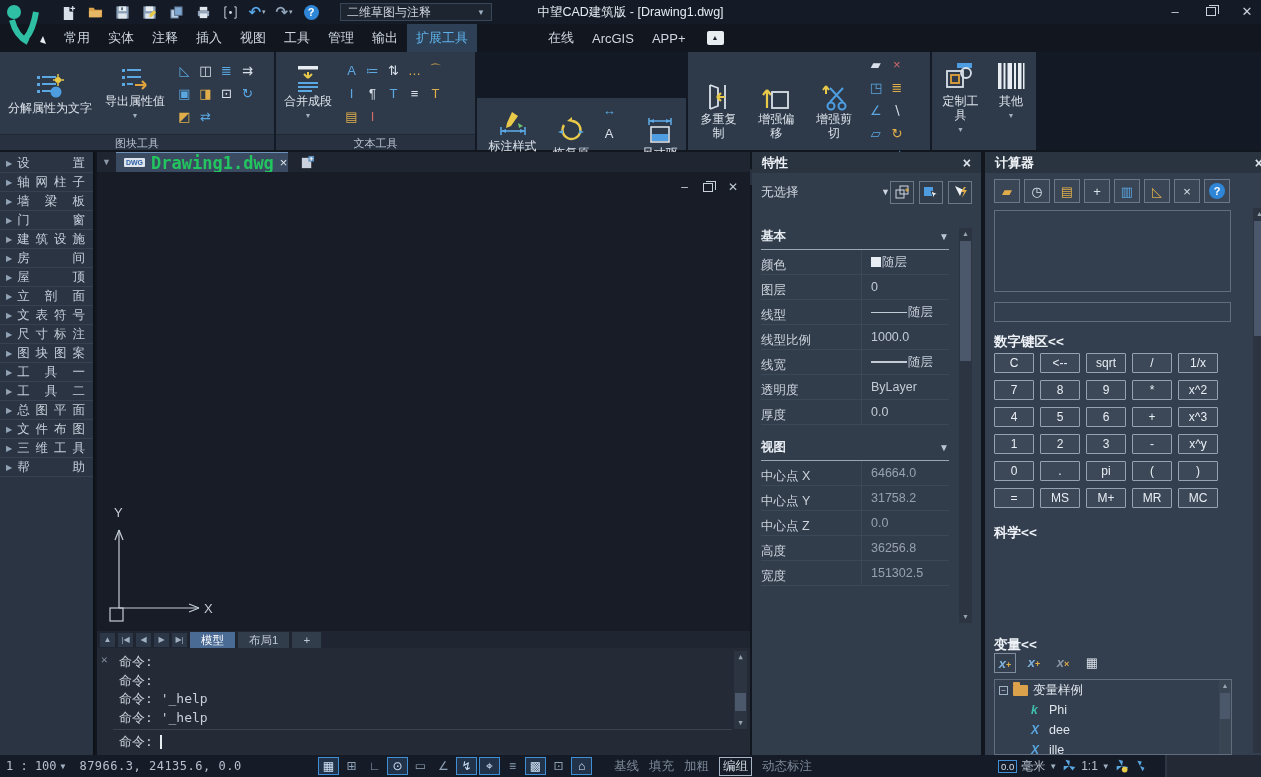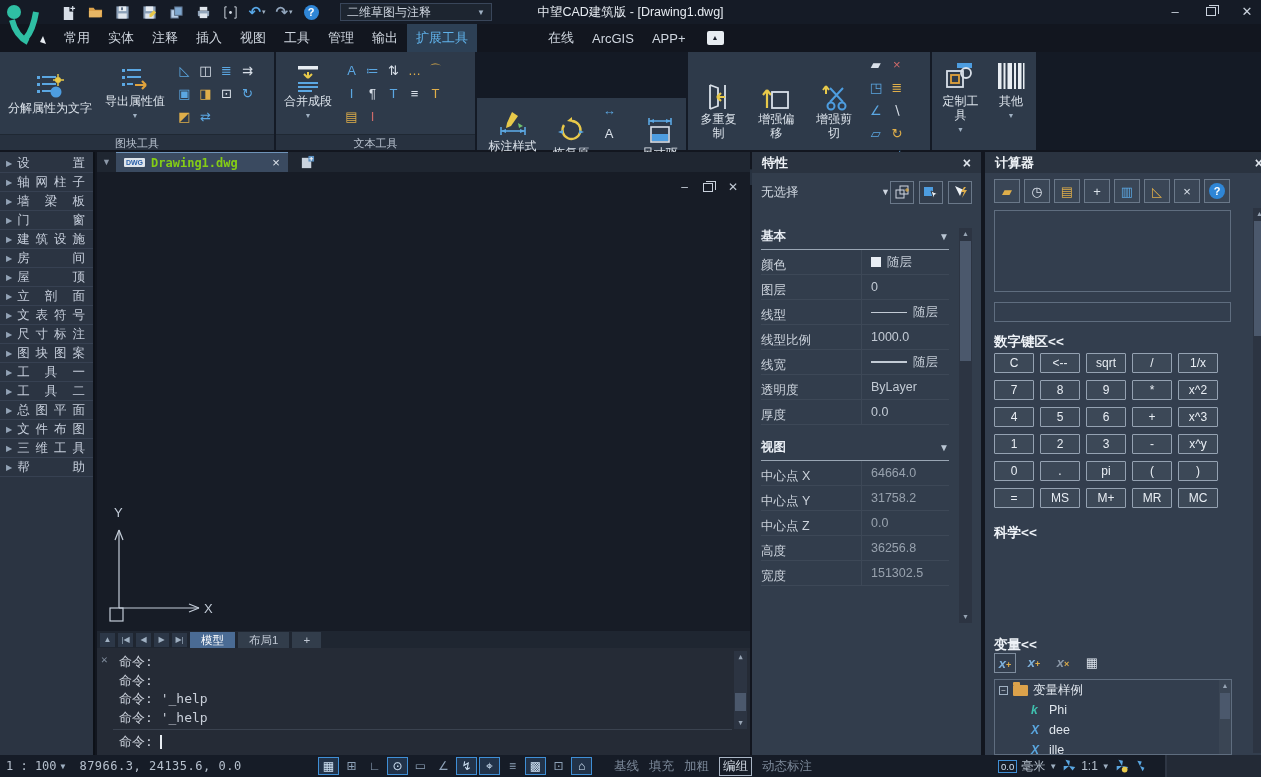--- a/index.html
+++ b/index.html
@@ -50,21 +50,21 @@
   .side-item { height:19px; display:flex; align-items:center; padding:0 8px 0 6px; border-bottom:1px solid #374152; font-size:12.5px; color:#c6cedb; }
   .side-item .tri { color:#93a3b6; font-size:8px; margin-right:5px; }
   .side-item .slbl { flex:1; text-align-last:justify; }
 
   
   .docarea { position:absolute; left:97px; top:152px; width:653px; height:603px; background:#171c26; }
   .doctabs { position:absolute; left:0; top:0; right:0; height:20px; background:#1f2631; display:flex; align-items:center; }
   .tabmenu-caret { margin:0 5px; color:#8c98a8; font-size:9px; }
   .dwgtab { height:20px; background:#3a4a60; border-top:1px solid #6f93b8; display:flex; align-items:center; padding:0 8px; gap:6px; width:172px; }
   .dwgbadge { background:#dfe5ec; color:#2a5fa8; font-size:7px; font-weight:bold; padding:1px 2px; line-height:1; border-radius:1px; }
-  .tlabel { font-family:"DejaVu Sans Mono",monospace; font-weight:bold; font-size:12px; color:#84cc16; flex:1; }
+  .tlabel { font-family:"DejaVu Sans Mono",monospace; font-weight:bold; font-size:17px; color:#22c55e; flex:1; }
   .tclose { color:#dfe5ec; font-size:13px; line-height:13px; }
   .newdwg { margin-left:10px; width:20px; height:16px; display:flex; align-items:center; justify-content:center; }
   .canvas { position:absolute; left:0; top:20px; right:0; bottom:124px; background:#171c26; }
   .winctl2 { position:absolute; top:8px; right:12px; display:flex; gap:15px; align-items:center; color:#c3cbd6; }
   .winctl2 .wbtn { font-size:12px; display:flex; align-items:center; }
   .ucs { position:absolute; left:6px; bottom:6px; width:115px; height:120px; }
   .axis-label { position:absolute; color:#c3ccd8; font-size:13px; }
 
   .layoutbar { position:absolute; left:0; bottom:107px; right:0; height:17px; background:#1f2631; display:flex; align-items:center; gap:3px; padding-left:3px; }
   .lnav { width:15px; height:14px; background:#2c3747; color:#9fb0c2; display:flex; align-items:center; justify-content:center; font-size:8px; }
@@ -92,21 +92,21 @@
   .psel { width:130px; font-size:12.5px; color:#d3dae3; display:flex; align-items:center; }
   .psel .caret { margin-left:auto; font-size:9px; color:#cfd6e0; }
   .pselicons { margin-left:auto; display:flex; gap:5px; }
   .picon { width:24px; height:23px; border:1px solid #6a7889; display:flex; align-items:center; justify-content:center; }
   .picon svg { width:17px; height:17px; }
   .pcontent { position:absolute; top:62px; left:0; right:0; bottom:0; }
   .psec-header { margin:14px 32px 0 9px; display:flex; align-items:center; border-bottom:1px solid #9aa6b4; padding-bottom:4px; font-size:12.5px; font-weight:bold; color:#e8edf3; }
   .psec-header .caret { margin-left:auto; font-size:10px; color:#b9c5d2; }
   .prow { display:flex; height:25px; align-items:flex-end; margin:0 32px 0 9px; border-bottom:1px solid #3d4857; font-size:12.5px; }
   .plab { width:100px; color:#ccd3dc; }
-  .pval { flex:1; color:#c3cbd5; display:flex; align-items:center; gap:6px; border-left:1px solid #3d4857; padding-left:9px; height:100%; }
+  .pval { flex:1; color:#c3cbd5; display:flex; align-items:center; gap:1px; border-left:1px solid #3d4857; padding-left:9px; height:100%; }
   .pval.dim { color:#98a2ae; }
   .swatch { width:10px; height:10px; background:#e9eef4; flex:none; }
   .linepre { width:36px; border-top:1px solid #c3cbd5; flex:none; }
   .linepre.thick { border-top-width:2px; }
   .props .vscroll { right:9px; top:76px; height:395px; }
 
   
   .calc { position:absolute; left:985px; top:152px; width:288px; height:603px; background:#333e4e; }
   .ctoolbar { position:absolute; top:27px; left:9px; display:flex; gap:4px; }
   .cticon { width:26px; height:24px; border:1px solid #6a7889; background:#3a4656; display:flex; align-items:center; justify-content:center; font-size:13px; }

